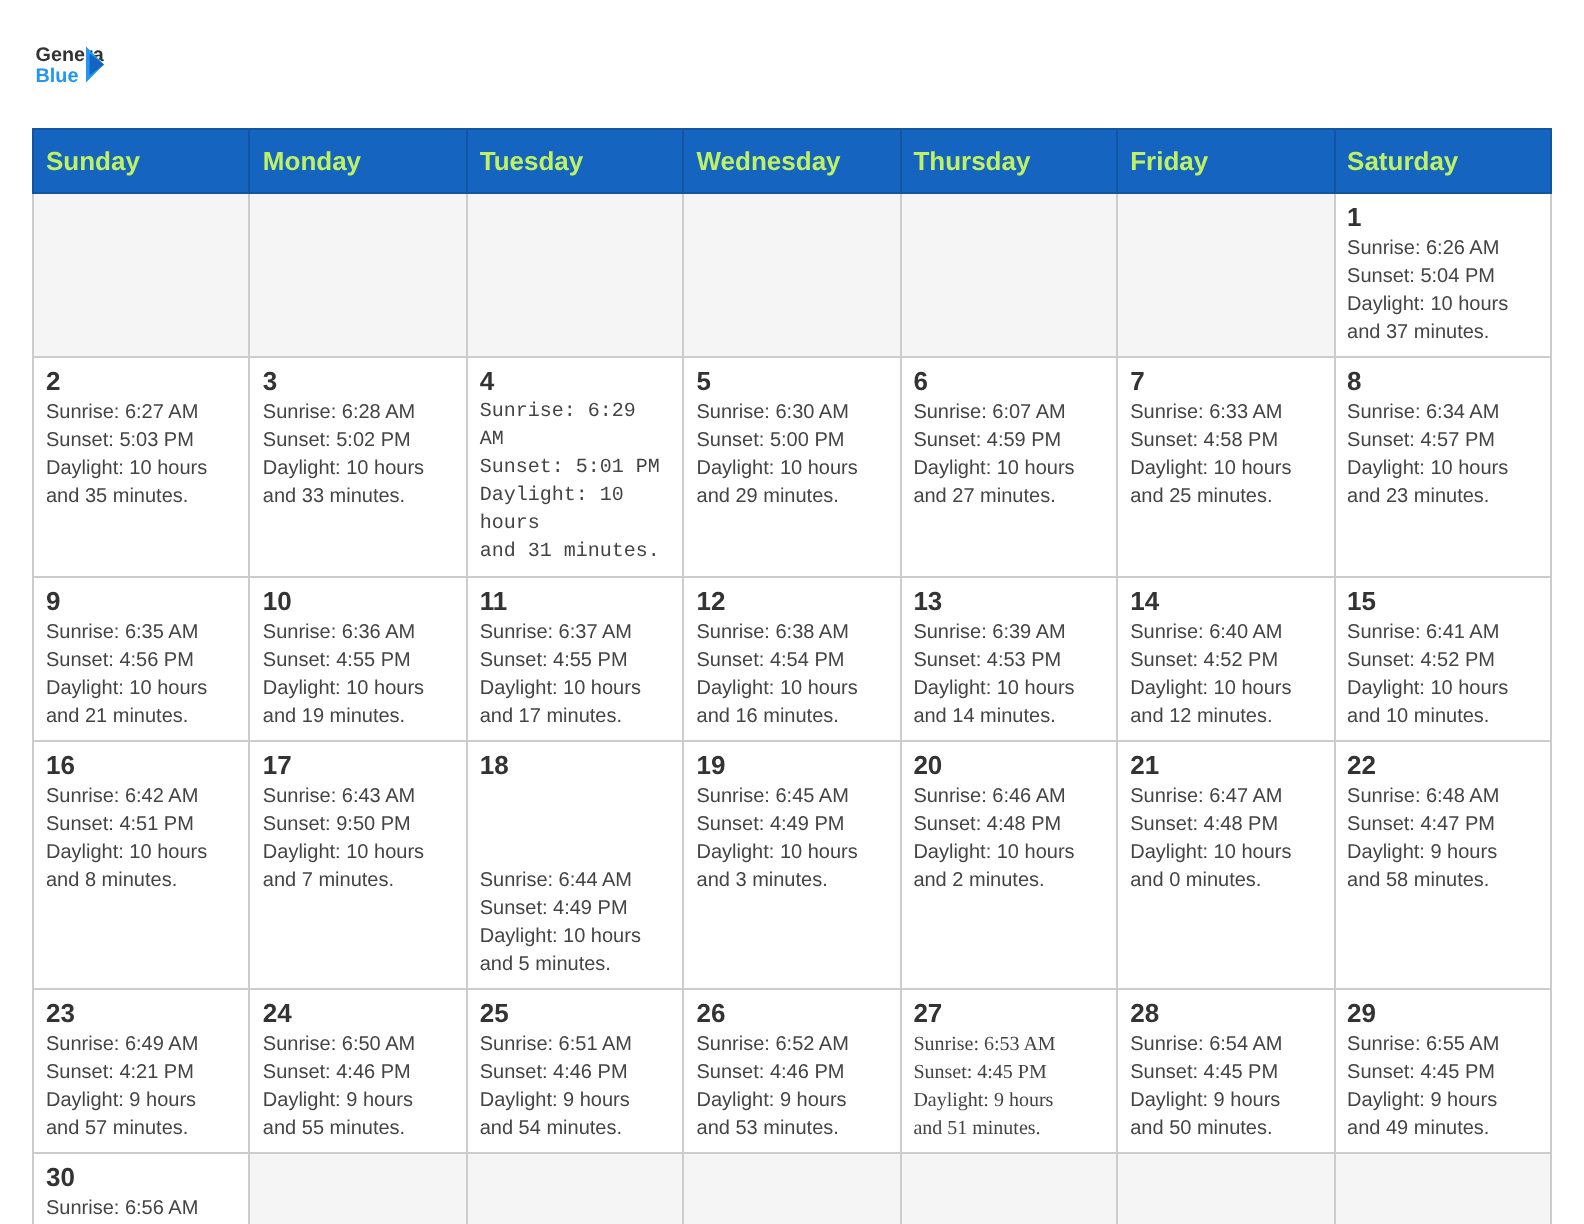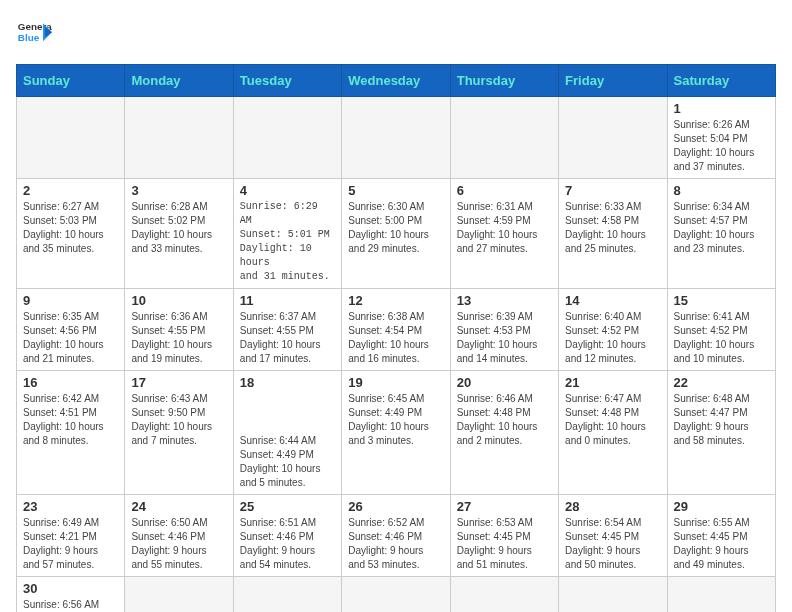--- a/index.html
+++ b/index.html
@@ -41,21 +41,21 @@
       font-size: 16px;
       color: #555;
     }
     .calendar {
       width: 100%;
       border-collapse: collapse;
       border: 1px solid #ccc;
     }
     .calendar th {
       background: #1565C0;
-      color: #5eead4;
+      color: #bef264;
       font-size: 13px;
       font-weight: bold;
       padding: 8px 6px;
       text-align: left;
       border: 1px solid #1255a0;
     }
     .calendar td {
       width: 14.28%;
       vertical-align: top;
       border: 1px solid #ccc;
@@ -153,21 +153,21 @@
           </td>
           <td>
             <div class="day-number">5</div>
             <div class="day-info" style="white-space: pre-line;">Sunrise: 6:30 AM
 Sunset: 5:00 PM
 Daylight: 10 hours
 and 29 minutes.</div>
           </td>
           <td>
             <div class="day-number">6</div>
-            <div class="day-info" style="white-space: pre-line;">Sunrise: 6:31 AM
+            <div class="day-info" style="white-space: pre-line;">Sunrise: 6:07 AM
 Sunset: 4:59 PM
 Daylight: 10 hours
 and 27 minutes.</div>
           </td>
           <td>
             <div class="day-number">7</div>
             <div class="day-info" style="white-space: pre-line;">Sunrise: 6:33 AM
 Sunset: 4:58 PM
 Daylight: 10 hours
 and 25 minutes.</div>
@@ -306,21 +306,21 @@
           </td>
           <td>
             <div class="day-number">26</div>
             <div class="day-info" style="white-space: pre-line;">Sunrise: 6:52 AM
 Sunset: 4:46 PM
 Daylight: 9 hours
 and 53 minutes.</div>
           </td>
           <td>
             <div class="day-number">27</div>
-            <div class="day-info" style="white-space: pre-line;">Sunrise: 6:53 AM
+            <div class="day-info" style="white-space: pre-line; font-family: Liberation Serif, serif;">Sunrise: 6:53 AM
 Sunset: 4:45 PM
 Daylight: 9 hours
 and 51 minutes.</div>
           </td>
           <td>
             <div class="day-number">28</div>
             <div class="day-info" style="white-space: pre-line;">Sunrise: 6:54 AM
 Sunset: 4:45 PM
 Daylight: 9 hours
 and 50 minutes.</div>

